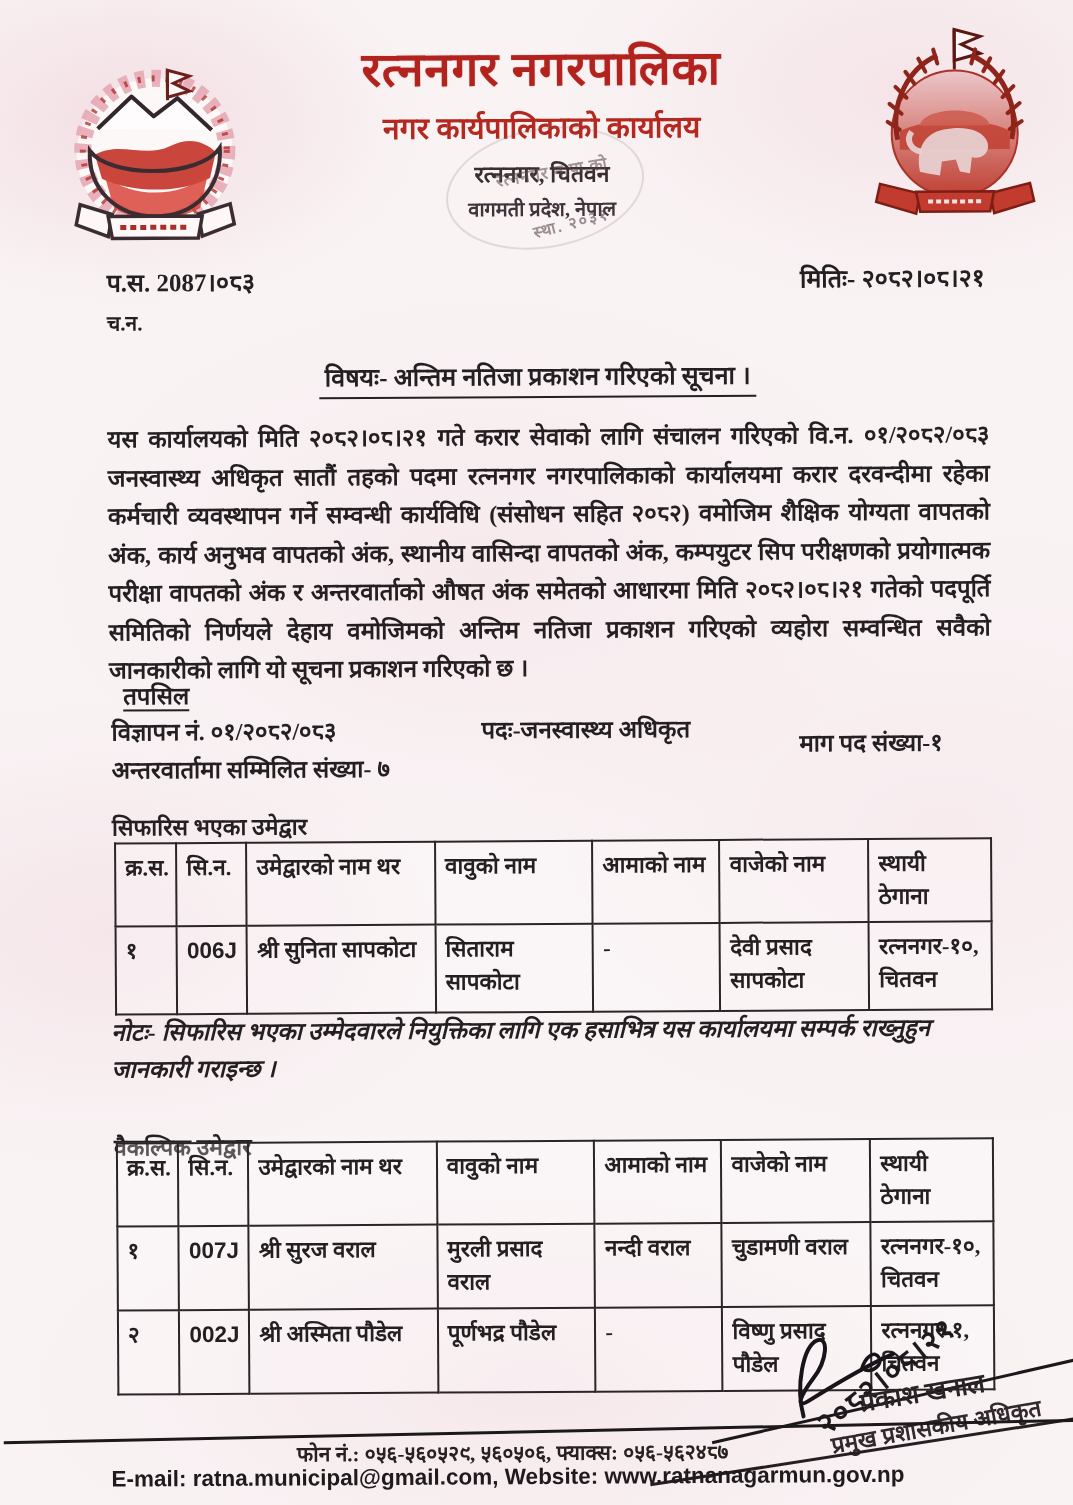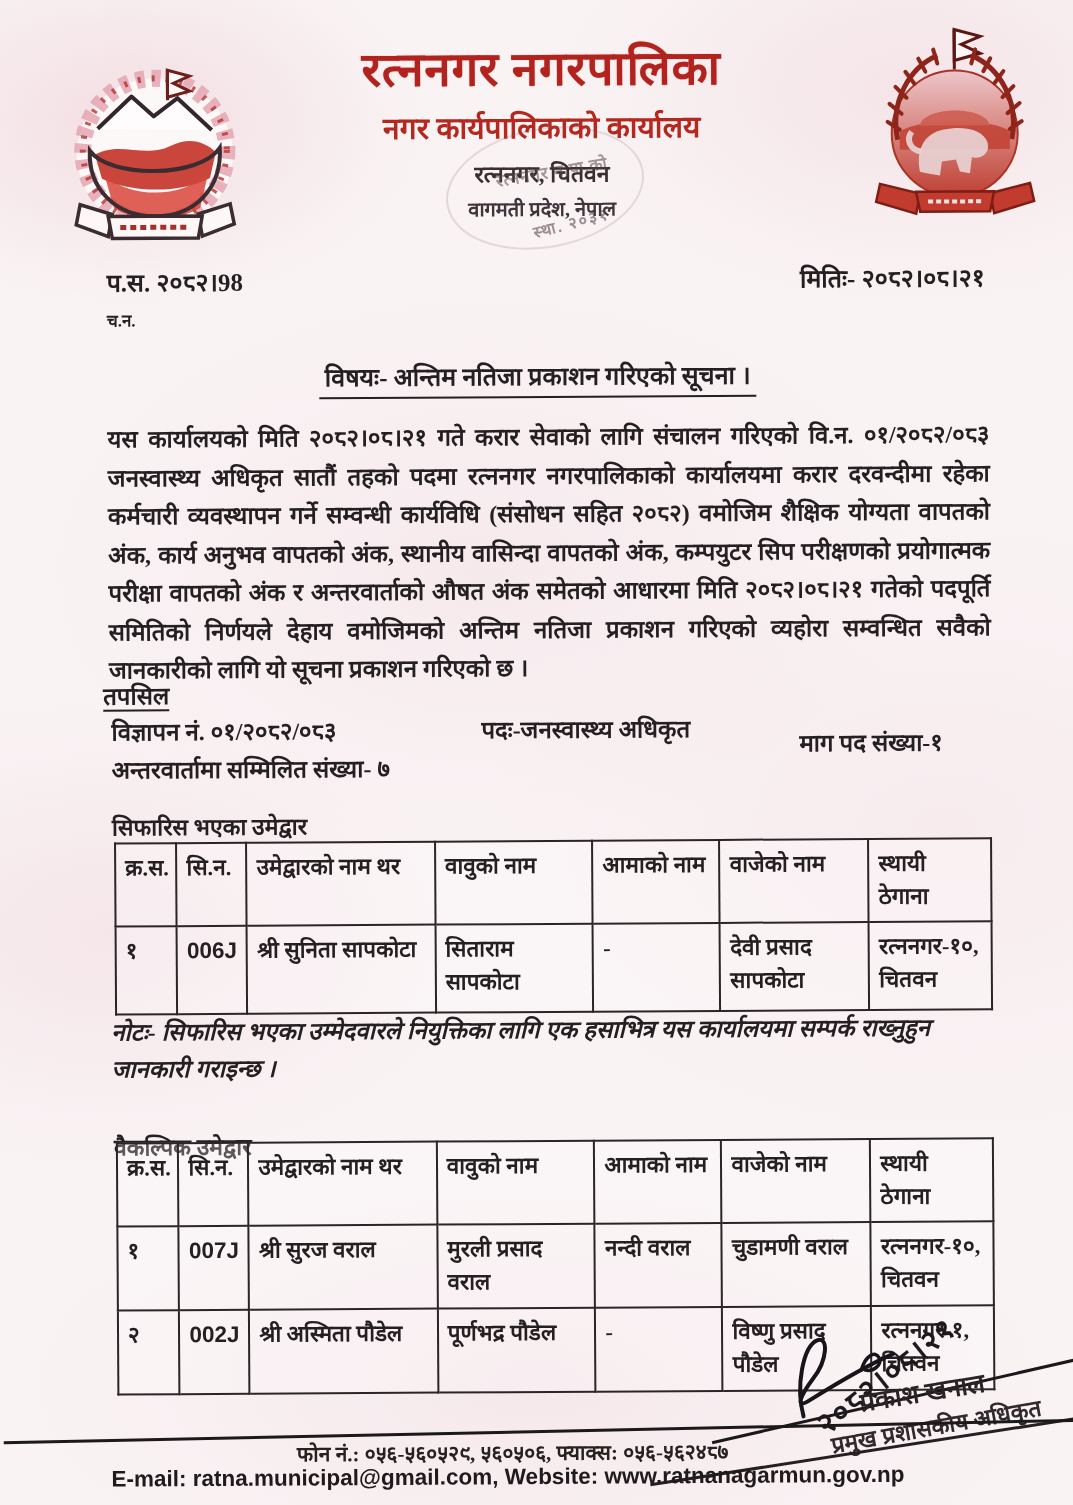--- a/index.html
+++ b/index.html
@@ -38,29 +38,29 @@
                 border:2px solid rgba(120,95,100,.18); border-radius:50%;
                 transform:rotate(-10deg); pointer-events:none; }
   .ghost-t1{ left:255px; top:120px; font-size:17px; color:rgba(92,70,76,.55);
              transform:rotate(-9deg); font-weight:bold; letter-spacing:1px; }
   .ghost-t2{ left:292px; top:178px; font-size:16px; color:rgba(92,70,76,.6);
              transform:rotate(-14deg); font-weight:bold; letter-spacing:2px; }
 
   
   .ref-row{ left:106px; top:262px; width:878px; display:flex; justify-content:space-between;
             font-size:25px; font-weight:bold; }
-  .ch-no{ left:106px; top:306px; font-size:17px; font-weight:bold; }
+  .ch-no{ left:106px; top:306px; font-size:21px; font-weight:bold; }
   .subject-wrap{ left:0; top:358px; width:1073px; text-align:center; }
   .subject{ display:inline-block; font-size:25px; font-weight:bold;
             border-bottom:2.5px solid #241f21; padding:0 6px 4px 6px; }
 
   
   .body-par{ left:106px; top:418px; width:882px; font-size:24px; font-weight:600;
              line-height:38.5px; text-align:justify; }
-  .tapasil{ left:100px; top:676px; font-size:24px; font-weight:bold; text-decoration:underline;
+  .tapasil{ left:120px; top:676px; font-size:24px; font-weight:bold; text-decoration:underline;
             text-underline-offset:5px;text-align:right; }
   .advert-row{ left:108px; top:712px; width:880px; font-size:24px; font-weight:bold; }
   .advert-no{ position:absolute; left:0; top:0; }
   .post{ position:absolute; left:370px; top:0; }
   .demand{ position:absolute; left:688px; top:15px; }
   .interview{ left:108px; top:750px; font-size:24px; font-weight:bold; }
 
   
   .tbl-title{ font-size:23px; font-weight:bold; }
   table{ border-collapse:collapse; width:878px; table-layout:fixed;
@@ -168,21 +168,21 @@
     <div class="org-name">रत्ननगर नगरपालिका</div>
     <div class="office-name">नगर कार्यपालिकाको कार्यालय</div>
     <div class="addr1">रत्ननगर, चितवन</div>
     <div class="addr2">वागमती प्रदेश, नेपाल</div>
   </div>
   <div class="ghost-stamp abs" style="left:445px; top:128px; width:200px; height:120px;"></div>
   <div class="abs ghost-t1" style="left:495px; top:160px;">रत्ननगर न.पा.को</div>
   <div class="abs ghost-t2" style="left:532px; top:212px;">स्था. २०३१</div>
 
   <div class="abs ref-row">
-    <span>प.स. २०८२।98</span>
+    <span>प.स. 2087।०८३</span>
     <span>मितिः- २०८२।०८।२१</span>
   </div>
   <div class="abs ch-no">च.न.</div>
 
   <div class="abs subject-wrap">
     <span class="subject">विषयः- अन्तिम नतिजा प्रकाशन गरिएको सूचना  ।</span>
   </div>
 
   <div class="abs body-par">यस कार्यालयको मिति २०८२।०८।२१ गते करार सेवाको लागि संचालन गरिएको वि.न. ०१/२०८२/०८३ जनस्वास्थ्य अधिकृत सातौं तहको पदमा रत्ननगर नगरपालिकाको कार्यालयमा करार दरवन्दीमा रहेका कर्मचारी व्यवस्थापन गर्ने सम्वन्धी कार्यविधि (संसोधन सहित २०८२) वमोजिम शैक्षिक योग्यता वापतको अंक, कार्य अनुभव वापतको अंक, स्थानीय वासिन्दा वापतको अंक, कम्पयुटर सिप परीक्षणको प्रयोगात्मक परीक्षा वापतको अंक र अन्तरवार्ताको औषत अंक समेतको आधारमा मिति २०८२।०८।२१ गतेको पदपूर्ति समितिको निर्णयले देहाय वमोजिमको अन्तिम नतिजा प्रकाशन गरिएको व्यहोरा सम्वन्धित सवैको जानकारीको लागि यो सूचना प्रकाशन गरिएको छ ।</div>
   <div class="abs tapasil">तपसिल</div>

